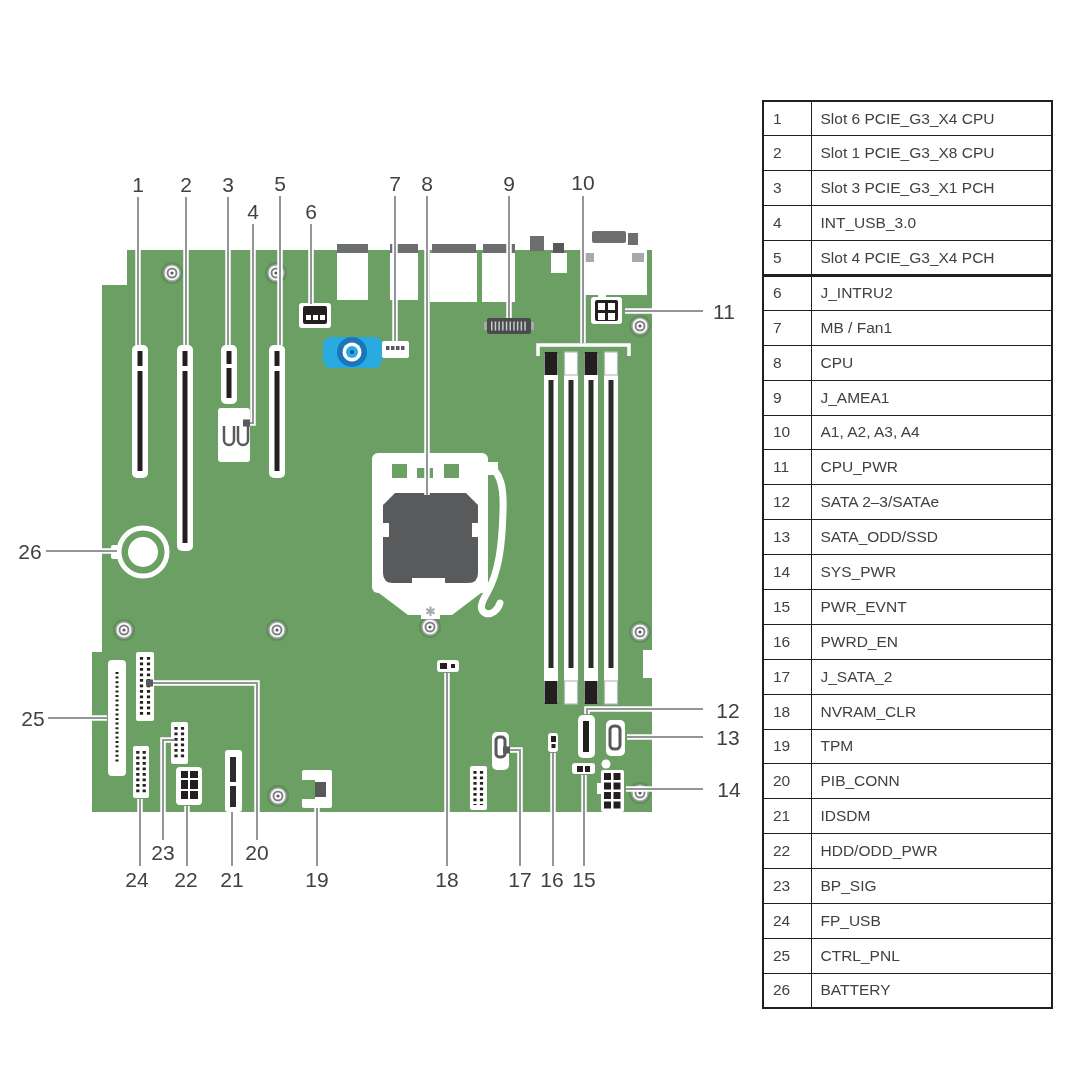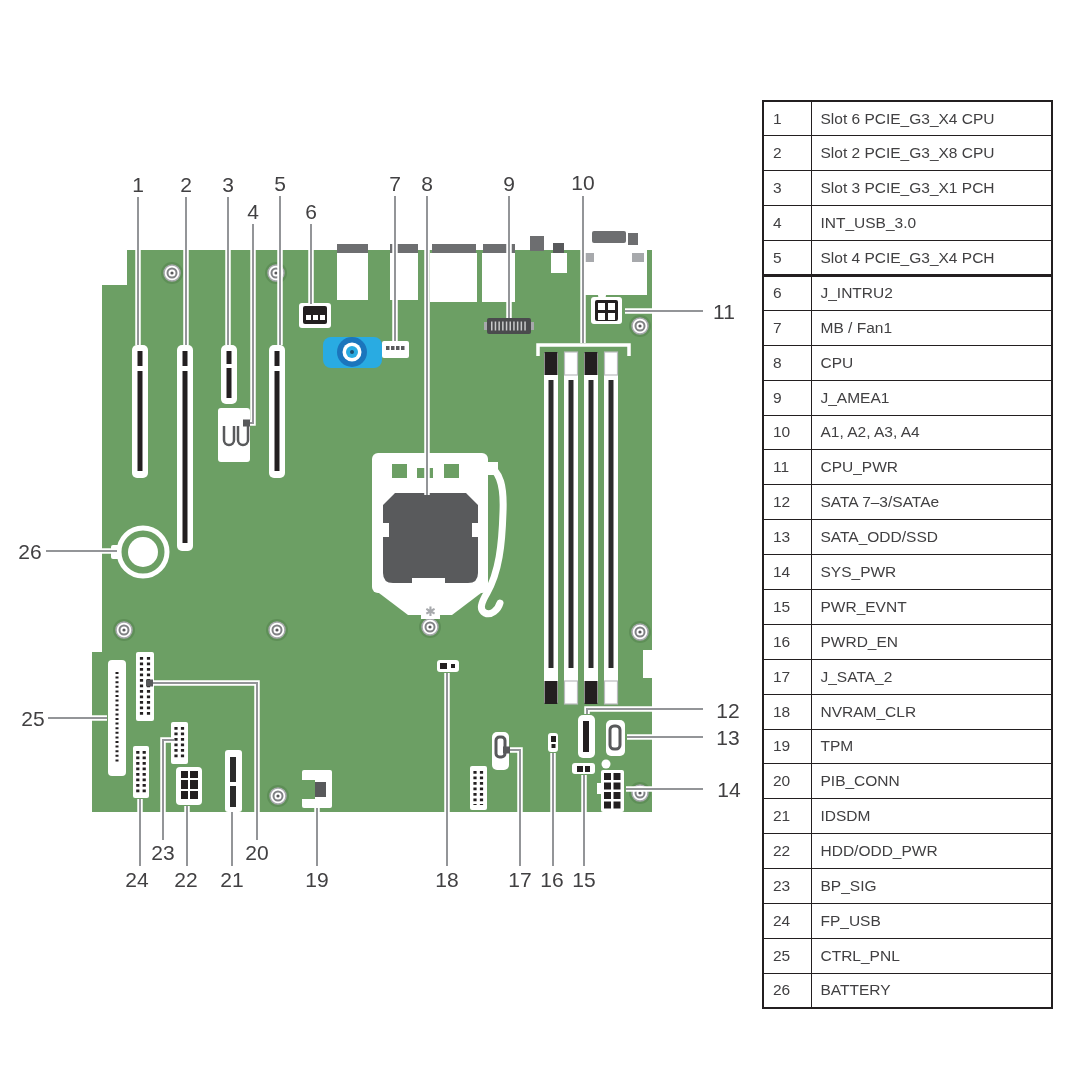--- a/index.html
+++ b/index.html
@@ -365,21 +365,21 @@
 <div class="callout" style="left:30px;top:551px">26</div>
 
 <table class="legend">
   <tbody>
         <tr>
           <td class="c1">1</td>
           <td>Slot 6 PCIE_G3_X4 CPU</td>
         </tr>
   <tr>
           <td class="c1">2</td>
-          <td>Slot 2 PCIE_G3_X8 CPU</td>
+          <td>Slot 1 PCIE_G3_X8 CPU</td>
         </tr>
   <tr>
           <td class="c1">3</td>
           <td>Slot 3 PCIE_G3_X1 PCH</td>
         </tr>
   <tr>
           <td class="c1">4</td>
           <td>INT_USB_3.0</td>
         </tr>
   <tr class="sep">
@@ -405,21 +405,21 @@
   <tr>
           <td class="c1">10</td>
           <td>A1, A2, A3, A4</td>
         </tr>
   <tr>
           <td class="c1">11</td>
           <td>CPU_PWR</td>
         </tr>
   <tr>
           <td class="c1">12</td>
-          <td>SATA 7–3/SATAe</td>
+          <td>SATA 2–3/SATAe</td>
         </tr>
   <tr>
           <td class="c1">13</td>
           <td>SATA_ODD/SSD</td>
         </tr>
   <tr>
           <td class="c1">14</td>
           <td>SYS_PWR</td>
         </tr>
   <tr>

